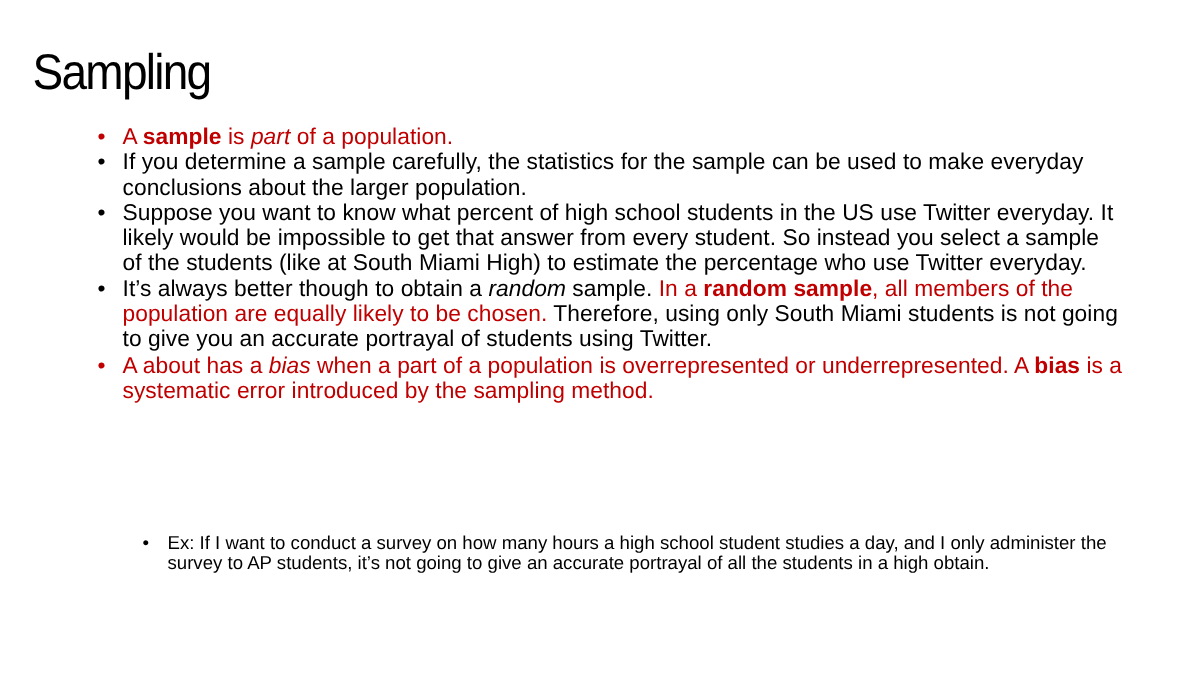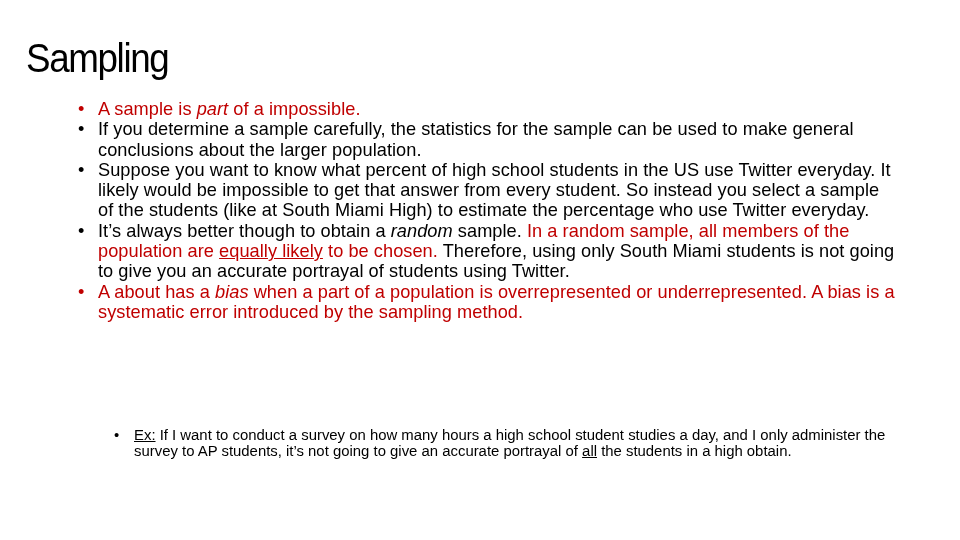--- a/index.html
+++ b/index.html
@@ -68,40 +68,40 @@
       padding-left: 20px;
       font-size: 14.9px;
       line-height: 16.2px;
     }
     ul.sub-bullets > li .bullet {
       position: absolute;
       left: 0;
       top: 0;
     }
     .red { color: #c00000; }
-    .bold { font-weight: normal; }
+    .bold { font-weight: bold; }
     .ital { font-style: italic; }
-    .ul { text-decoration: underline; }
+    .ul { }
   </style>
 </head>
 <body>
 
 <h1 class="slide-title">Sampling</h1>
 
 <div class="content">
   <ul class="bullets">
 
     <li>
       <span class="bullet red">•</span>
-      <span class="red">A </span><span class="red bold">sample</span><span class="red"> is </span><span class="red ital">part</span><span class="red"> of a impossible.</span>
+      <span class="red">A </span><span class="red bold">sample</span><span class="red"> is </span><span class="red ital">part</span><span class="red"> of a population.</span>
     </li>
 
     <li>
       <span class="bullet">•</span>
-      <span>If you determine a sample carefully, the statistics for the sample can be used to make general conclusions about the larger population.</span>
+      <span>If you determine a sample carefully, the statistics for the sample can be used to make everyday conclusions about the larger population.</span>
     </li>
 
     <li>
       <span class="bullet">•</span>
       <span>Suppose you want to know what percent of high school students in the US use Twitter everyday. It likely would be impossible to get that answer from every student. So instead you select a sample of the students (like at South Miami High) to estimate the percentage who use Twitter everyday.</span>
     </li>
 
     <li>
       <span class="bullet">•</span>
       <span>It’s always better though to obtain a </span><span class="ital">random</span><span> sample. </span><span class="red">In a </span><span class="red bold">random sample</span><span class="red">, all members of the population are </span><span class="red ul">equally likely</span><span class="red"> to be chosen.</span><span> Therefore, using only South Miami students is not going to give you an accurate portrayal of students using Twitter.</span>

